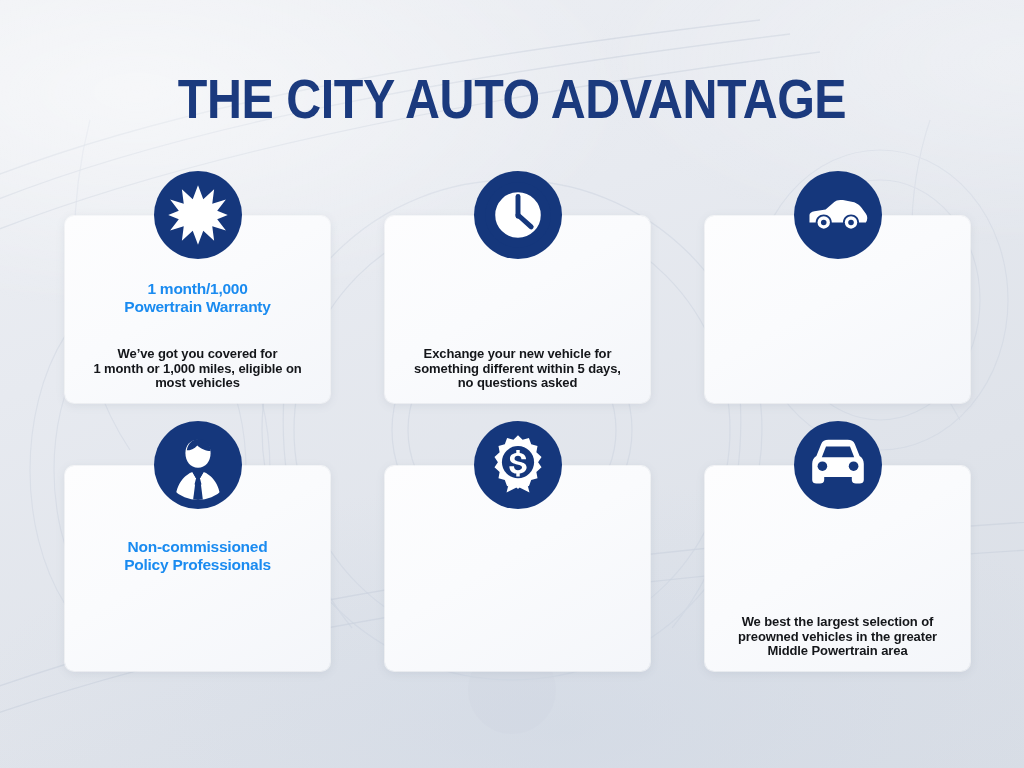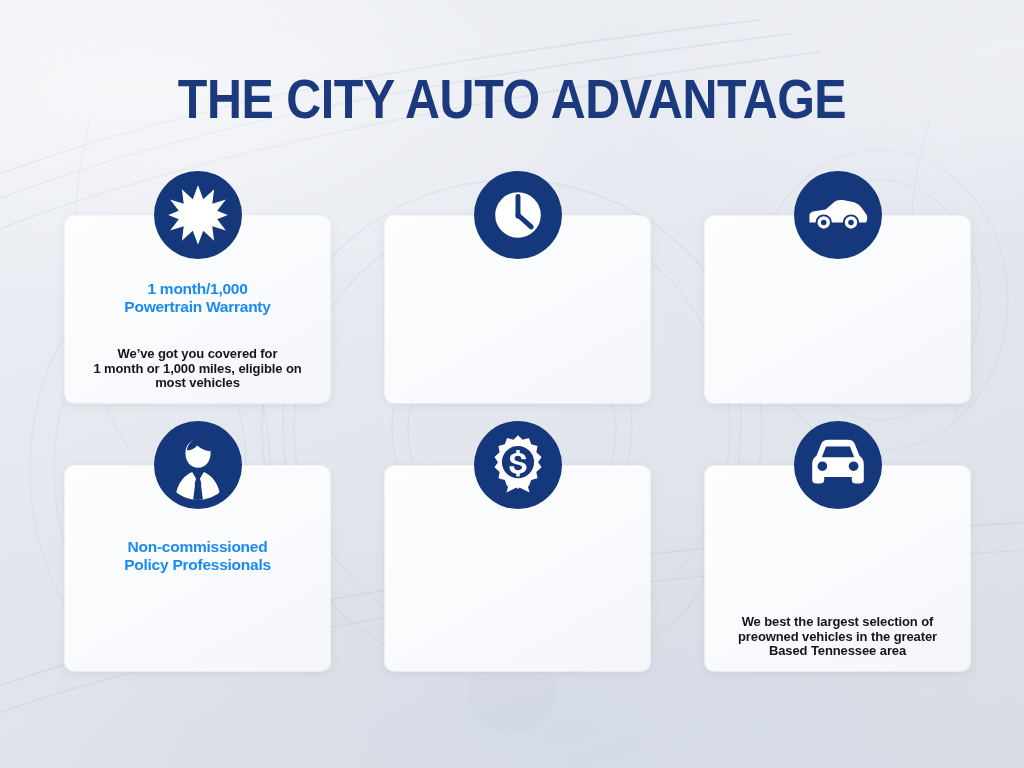--- a/index.html
+++ b/index.html
@@ -178,20 +178,25 @@
 
   <div class="card">
     <div class="icon-badge">
       <svg width="66" height="66" viewBox="0 0 100 100">
         <circle cx="50" cy="50" r="42" fill="#ffffff"></circle>
         <circle cx="50" cy="50" r="42" fill="none" stroke="#15377c" stroke-width="15"></circle>
         <path d="M50 22 L50 52" stroke="#15377c" stroke-width="7.5" stroke-linecap="round" fill="none"></path>
         <path d="M50 50 L70 68" stroke="#15377c" stroke-width="7.5" stroke-linecap="round" fill="none"></path>
       </svg>
     </div>
+    <div class="card-body">
+      <span>Exchange your new vehicle for</span><br>
+      <span>something different within 5 days,</span><br>
+      <span>no questions asked</span>
+    </div>
   </div>
 
   <div class="card">
     <div class="icon-badge">
       <svg width="62" height="40" viewBox="0 0 100 56">
         <path fill="#ffffff" d="M4 40 L4 28 C 4 25, 7 23, 12 22 L30 19 L44 7 C 47 4, 52 3, 58 4 L74 7 C 80 8, 86 13, 90 19 L95 26 C 98 30, 98 36, 95 40 L84 40 C 84 32, 78 27, 71 27 C 64 27, 58 32, 58 40 L40 40 C 40 32, 34 27, 27 27 C 20 27, 14 32, 14 40 Z"></path>
         <circle cx="27" cy="40" r="10" fill="#ffffff"></circle>
         <circle cx="27" cy="40" r="4.5" fill="#15377c"></circle>
         <circle cx="71" cy="40" r="10" fill="#ffffff"></circle>
         <circle cx="71" cy="40" r="4.5" fill="#15377c"></circle>
@@ -237,17 +242,17 @@
       <svg width="60" height="52" viewBox="0 0 100 86">
         <path fill="#ffffff" d="M22 8 C 24 3, 28 1, 34 1 L66 1 C 72 1, 76 3, 78 8 L86 28 C 90 30, 93 35, 93 41 L93 68 C 93 72, 90 74, 86 74 L80 74 C 76 74, 73 72, 73 68 L73 63 L27 63 L27 68 C 27 72, 24 74, 20 74 L14 74 C 10 74, 7 72, 7 68 L7 41 C 7 35, 10 30, 14 28 Z"></path>
         <path fill="#15377c" d="M30 12 L70 12 L77 30 L23 30 Z"></path>
         <circle cx="24" cy="45" r="8" fill="#15377c"></circle>
         <circle cx="76" cy="45" r="8" fill="#15377c"></circle>
       </svg>
     </div>
     <div class="card-body">
       <span>We best the largest selection of</span><br>
       <span>preowned vehicles in the greater</span><br>
-      <span>Based Tennessee area</span>
+      <span>Middle Powertrain area</span>
     </div>
   </div>
 
 </div>
 
 </body></html>

